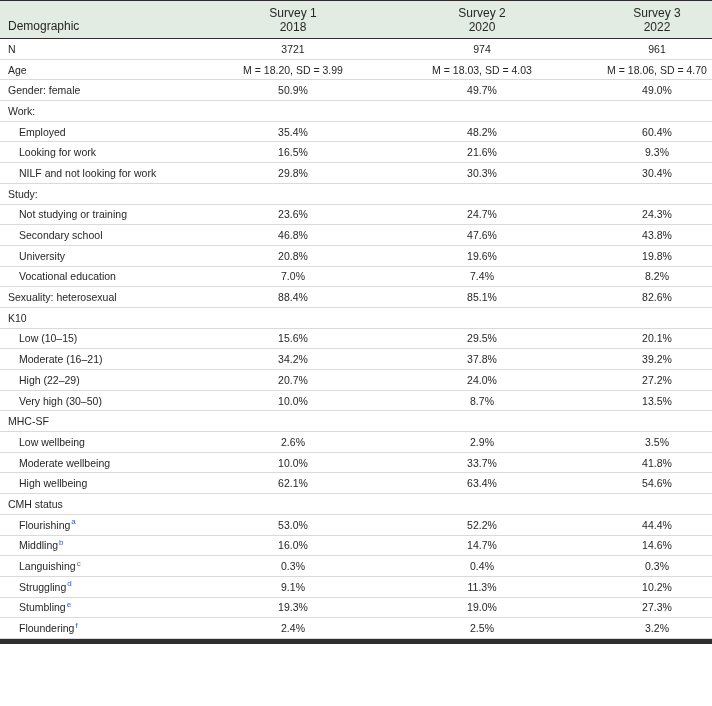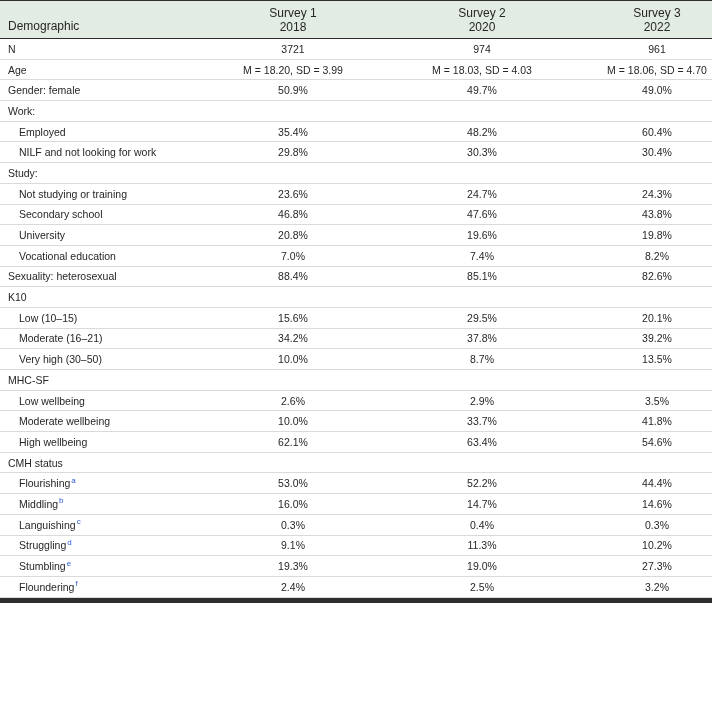--- a/index.html
+++ b/index.html
@@ -116,20 +116,26 @@
           <td class="val"></td>
           <td class="val"></td>
         </tr>
         <tr>
           <td class="label indent">Employed</td>
           <td class="val">35.4%</td>
           <td class="val">48.2%</td>
           <td class="val">60.4%</td>
         </tr>
         <tr>
+          <td class="label indent">Looking for work</td>
+          <td class="val">16.5%</td>
+          <td class="val">21.6%</td>
+          <td class="val">9.3%</td>
+        </tr>
+        <tr>
           <td class="label indent">NILF and not looking for work</td>
           <td class="val">29.8%</td>
           <td class="val">30.3%</td>
           <td class="val">30.4%</td>
         </tr>
         <tr>
           <td class="label">Study:</td>
           <td class="val"></td>
           <td class="val"></td>
           <td class="val"></td>
@@ -174,20 +180,26 @@
           <td class="label indent">Low (10–15)</td>
           <td class="val">15.6%</td>
           <td class="val">29.5%</td>
           <td class="val">20.1%</td>
         </tr>
         <tr>
           <td class="label indent">Moderate (16–21)</td>
           <td class="val">34.2%</td>
           <td class="val">37.8%</td>
           <td class="val">39.2%</td>
+        </tr>
+        <tr>
+          <td class="label indent">High (22–29)</td>
+          <td class="val">20.7%</td>
+          <td class="val">24.0%</td>
+          <td class="val">27.2%</td>
         </tr>
         <tr>
           <td class="label indent">Very high (30–50)</td>
           <td class="val">10.0%</td>
           <td class="val">8.7%</td>
           <td class="val">13.5%</td>
         </tr>
         <tr>
           <td class="label">MHC-SF</td>
           <td class="val"></td>

